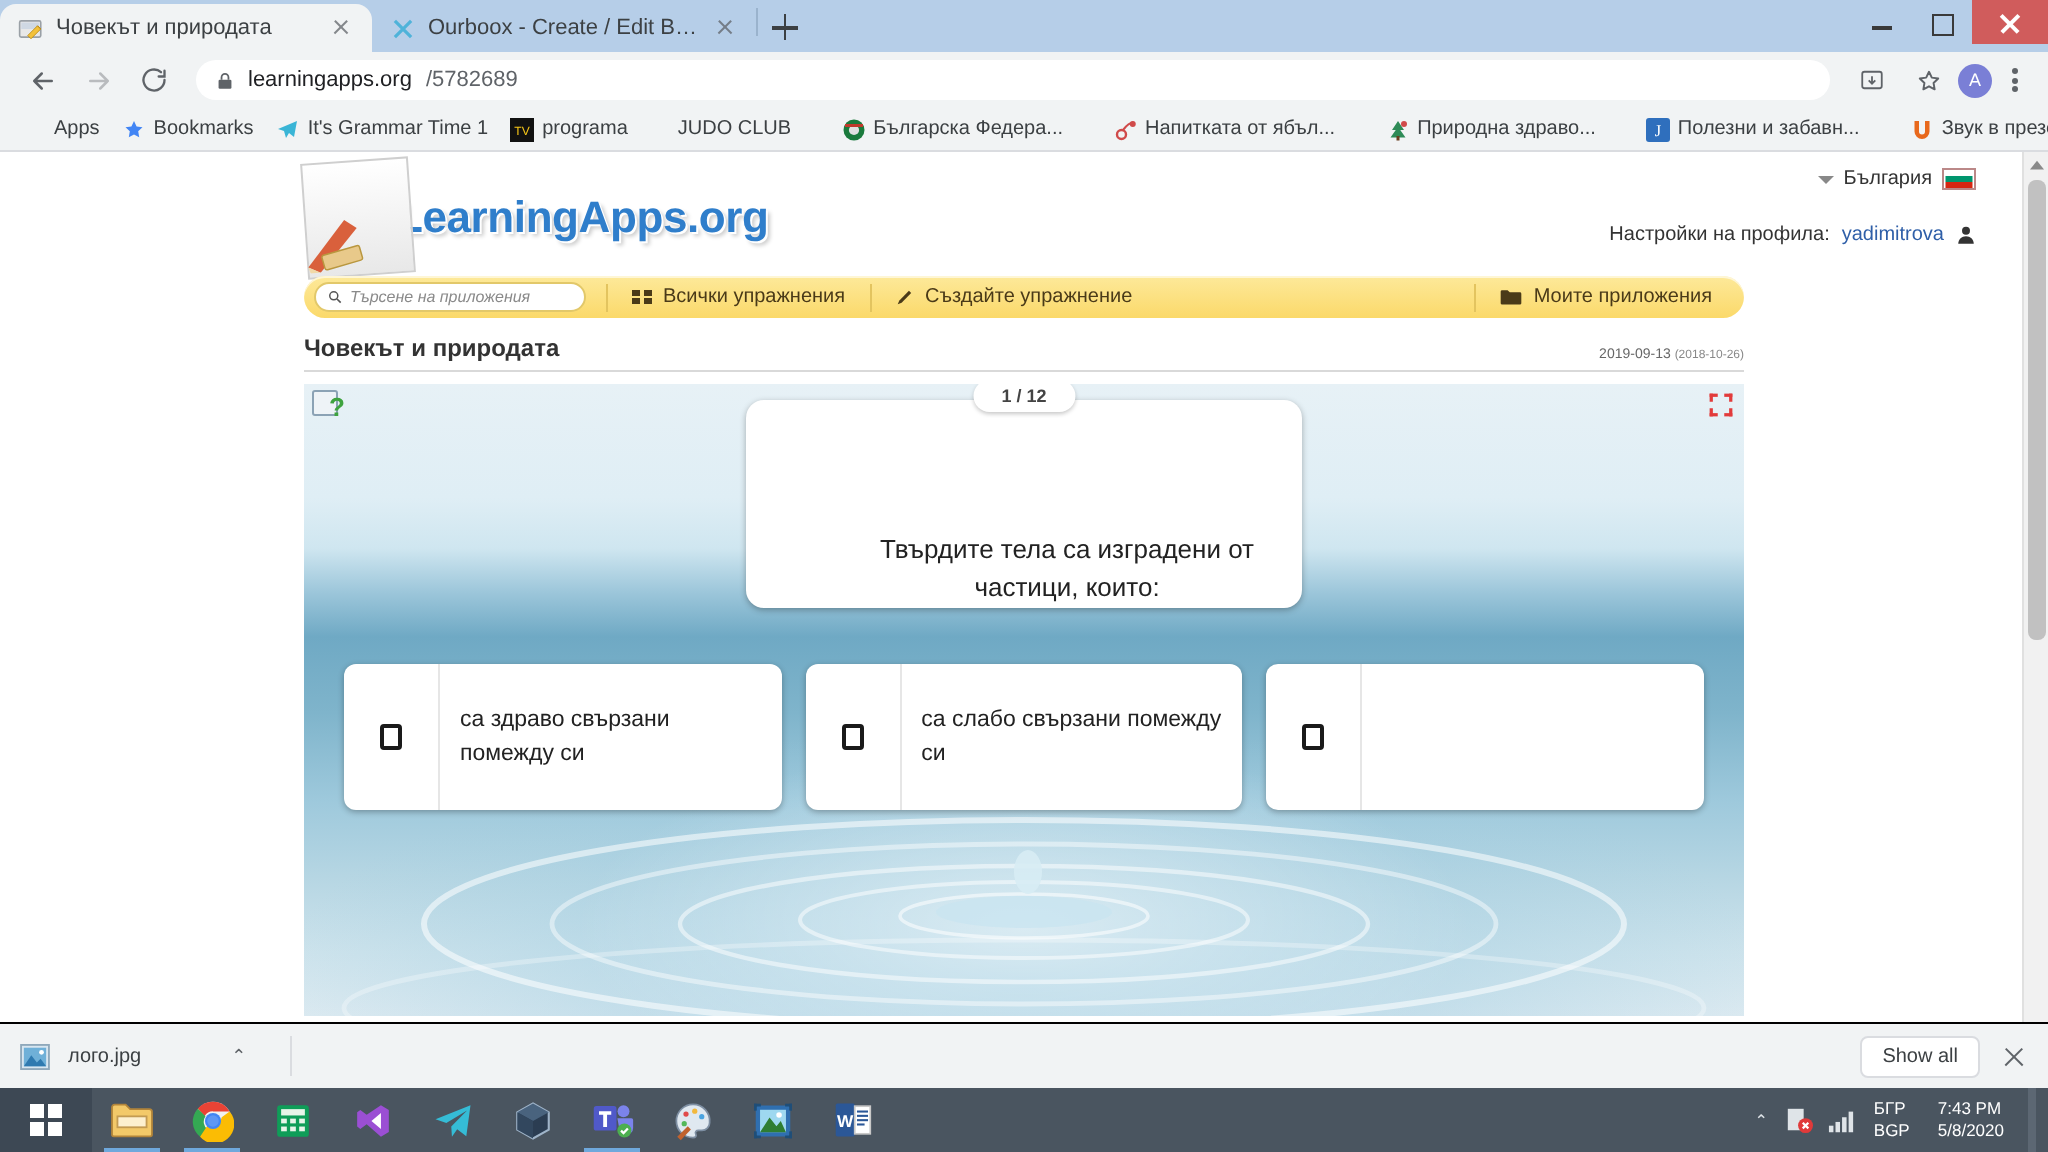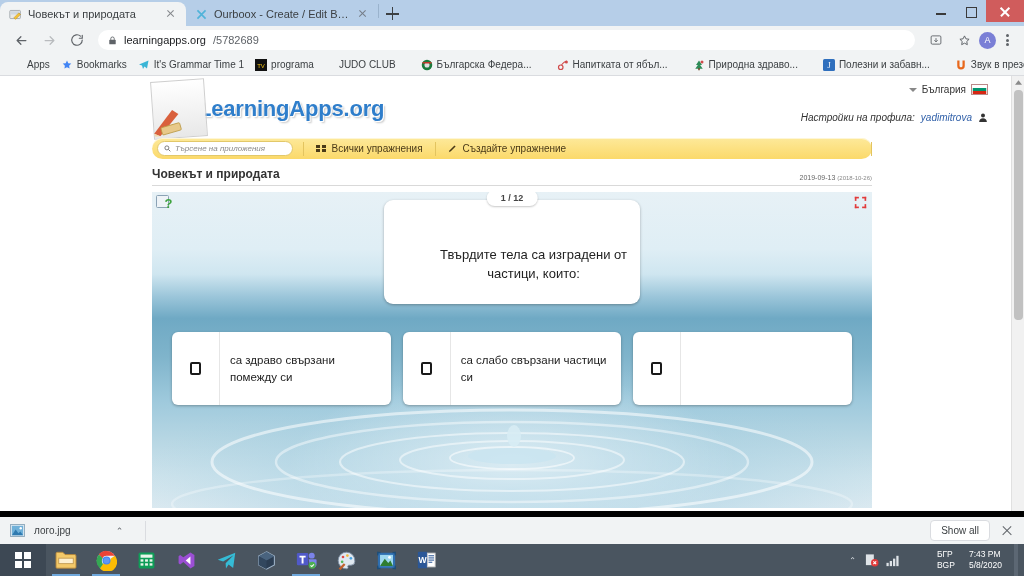--- a/index.html
+++ b/index.html
@@ -111,21 +111,21 @@
     margin-left:-8px; font-size:22px; font-weight:bold; color:#2f7ecb; letter-spacing:-.2px;
     text-shadow: 1px 1px 0 #fff, 2px 2px 2px rgba(0,0,0,.22);
     font-family:"Liberation Sans", sans-serif;
   }
   .country {
     position:absolute; right:36px; top:8px; font-size:10px; color:#333; display:flex; align-items:center; gap:5px;
   }
   .caret-down { width:0;height:0;border-left:4px solid transparent;border-right:4px solid transparent;border-top:4px solid #888; }
   .flag-bg { width:17px;height:11px; border:1px solid #b88; display:block; }
   .profile {
-    position:absolute; right:36px; top:36px; font-size:10px; color:#333; display:flex; align-items:flex-end; gap:6px;font-style:italic;
+    position:absolute; right:36px; top:36px; font-size:10px; color:#333; display:flex; align-items:flex-end; gap:6px;
   }
   .profile .uname { color:#2f5fa8; }
 
   .la-nav {
     position:relative; margin:0 152px 0 152px; height:21px;
     background:linear-gradient(180deg,#fde99a,#fbd96a);
     border-radius:11px; display:flex; align-items:center;
     box-shadow: inset 0 1px 0 rgba(255,255,255,.6);
   }
   .searchbox {
@@ -164,23 +164,23 @@
         #9cc6da 33%, #6fa9c4 40%, #7fb4cb 52%,
         #9ec9dc 66%, #b6d6e3 78%, #cde3ec 90%, #dceaf1 100%);
     overflow:hidden;
   }
   .ripples { position:absolute; left:0; right:0; bottom:-18px; height:150px; }
   .help-ico { position:absolute; left:4px; top:3px; width:16px; height:16px; }
   .expand-ico { position:absolute; right:5px; top:4px; width:13px; height:13px; }
 
   .qcard {
     position:absolute; left:50%; transform:translateX(-50%); top:8px;
-    width:256px; height:104px; background:#fff; border-radius:9px;
+    width:278px; height:104px; background:#fff; border-radius:9px;
     box-shadow: 0 1px 3px rgba(0,0,0,.3);
-    display:flex; align-items:center; justify-content:center;padding-left:43px;
+    display:flex; align-items:flex-end; justify-content:center;padding-left:43px;
   }
   .qbadge {
     position:absolute; left:50%; transform:translateX(-50%); top:-10px;
     background:#fff; border-radius:9px; padding:3px 14px; font-size:9px; font-weight:bold; color:#444;
     box-shadow:0 1px 2px rgba(0,0,0,.22);
   }
   .qtext {
     margin-top:26px; width:250px; text-align:center; font-size:13px; color:#222; line-height:1.45;
   }
 
@@ -194,21 +194,21 @@
   .answer .ckcell { width:48px; display:flex; align-items:center; justify-content:center;
                     border-right:1px solid #e6e6e6; flex:0 0 48px; }
   .answer .checkbox {
     width:11px;height:13px;border:2.4px solid #1a1a1a;border-radius:2px;
   }
   .answer .atext { flex:1 1 auto; display:flex; align-items:center; padding:6px 10px; font-size:11.5px; color:#222; line-height:1.42;}
 
   
   .downloads {
     position:absolute; left:0; top:511px; width:1024px; height:33px;
-    background:#f1f3f4; border-top:6px solid #000000;
+    background:#f1f3f4; border-top:1px solid #000000;
     display:flex; align-items:center; padding: 0 10px;
   }
   .dl-item { display:flex; align-items:center; gap:9px; font-size:10px; color:#3c4043; }
   .dl-thumb { width:15px;height:13px; }
   .dl-caret { font-size:9px; color:#5f6368; margin-left:36px;}
   .dl-sep { width:1px;height:20px;background:#dadce0; margin-left:22px;}
   .dl-right { margin-left:auto; display:flex; align-items:center; gap:10px;}
   .showall {
     font-size:10px; color:#3c4043; border:1px solid #dadce0; background:#fff;
     border-radius:4px; padding:4px 10px;
@@ -226,21 +226,21 @@
   .tb-start { width:46px;height:32px;display:flex;align-items:center;justify-content:center;background:#3d4854;}
   .winlogo { display:grid; grid-template-columns:repeat(2,7px); grid-template-rows:repeat(2,7px); gap:2px;}
   .winlogo i { background:#fff; }
   .tb-apps { display:flex; align-items:center; height:32px; }
   .tb-app { width:40px;height:32px;display:flex;align-items:center;justify-content:center; position:relative;}
   .tb-app.open::after{content:"";position:absolute;left:6px;right:6px;bottom:0;height:2px;background:#6fa8dc;}
   .tray { margin-left:auto; display:flex; align-items:center; gap:8px; padding-right:6px; height:32px;}
   .tray-icons { display:flex; align-items:center; gap:7px; }
   .tray-clock { display:flex; flex-direction:column; align-items:flex-start; font-size:8.5px; color:#fff; line-height:1.25; }
   .tray-clock .row { display:flex; gap:8px; }
-  .tray-clock .lang { width:24px;margin-left:28px; }
+  .tray-clock .lang { width:24px; }
   .tray-chev { color:#dfe4e8; font-size:8px; }
   .tray-edge { width:4px; height:32px; background:#5c6773; margin-left:4px;}
 
   
   .pagescroll {
     position:absolute; right:0; top:76px; width:13px; height:435px; background:#f1f1f1;
     border-left:1px solid #e0e0e0;
   }
   .pagescroll .arrow-up, .pagescroll .arrow-dn { width:13px;height:13px; display:flex;align-items:center;justify-content:center;}
   .pagescroll .thumb { position:absolute; left:2px; top:14px; width:9px; height:0px; background:#c1c1c1; border-radius:4px;}
@@ -449,20 +449,26 @@
         </div>
         <div class="nav-sep"></div>
         <div class="nav-item">
           <svg width="9" height="9" viewBox="0 0 16 16">
               <path d="M1.5 14.5 L3 11 L11.5 2.5 L13.5 4.5 L5 13 Z" fill="#4a3a18"></path>
             </svg>
           <span>Създайте упражнение</span>
         </div>
         <div class="nav-spacer"></div>
         <div class="nav-sep"></div>
+        <div class="nav-item" style="padding-right:16px">
+          <svg width="11" height="9" viewBox="0 0 16 13">
+              <path d="M0.5 2.5a1 1 0 0 1 1-1h4l1.6 1.6h7.4a1 1 0 0 1 1 1V11a1 1 0 0 1-1 1H1.5a1 1 0 0 1-1-1z" fill="#4a3a18"></path>
+            </svg>
+          <span>Моите приложения</span>
+        </div>
       </div>
 
       <div class="la-title-row">
         <div class="la-title">Човекът и природата</div>
         <div class="la-date">
           <span>2019-09-13</span>
           <span class="sub">(2018-10-26)</span>
         </div>
       </div>
 
@@ -507,21 +513,21 @@
           <div class="answer">
             <div class="ckcell">
               <span class="checkbox"></span>
             </div>
             <div class="atext">са здраво свързани помежду си</div>
           </div>
           <div class="answer">
             <div class="ckcell">
               <span class="checkbox"></span>
             </div>
-            <div class="atext">са слабо свързани частици си</div>
+            <div class="atext">са слабо свързани помежду си</div>
           </div>
           <div class="answer">
             <div class="ckcell">
               <span class="checkbox"></span>
             </div>
           </div>
         </div>
       </div>
 
     </div>

